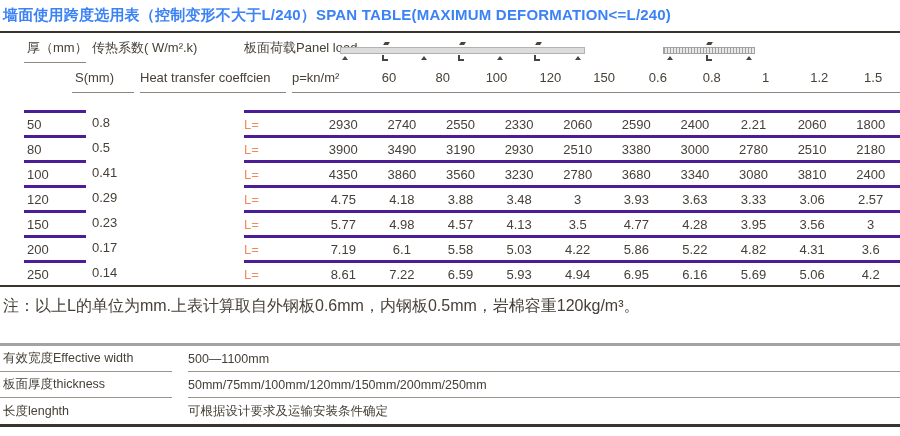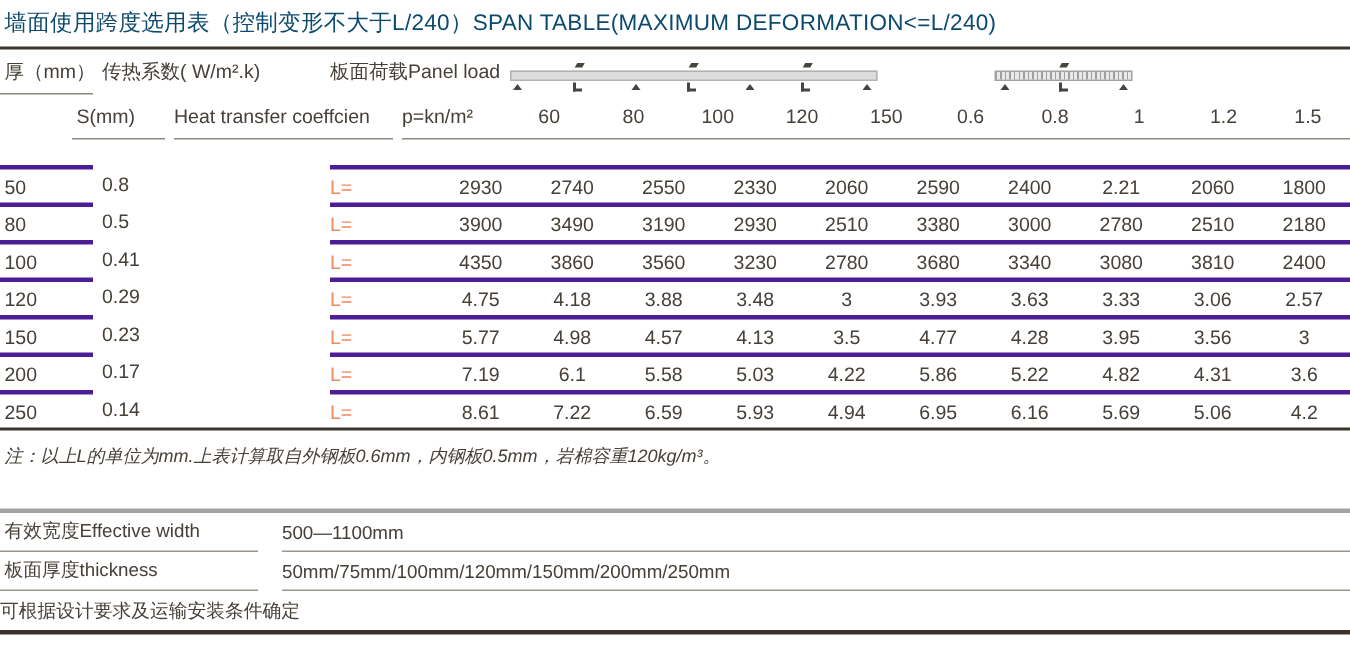--- a/index.html
+++ b/index.html
@@ -4,25 +4,25 @@
 <style>
   html,body{margin:0;padding:0;}
   body{
     width:900px;height:436px;background:#ffffff;overflow:hidden;
     font-family:"Liberation Sans","DejaVu Sans",sans-serif;
     color:#474038;
   }
   .titlebar{
     height:31px;display:flex;align-items:center;
     padding-left:3px;border-bottom:2px solid #3b342c;
-    font-size:15px;font-weight:normal;color:#0c4a6e;letter-spacing:.2px;
+    font-size:15px;font-weight:bold;color:#3b82f6;letter-spacing:.2px;
     white-space:nowrap;
   }
   
-  .flexrow{display:flex;box-sizing:border-box;}
+  .flexrow{display:flex;box-sizing:border-box;margin-left:24px;}
   .pa{width:62px;margin-right:6px;box-sizing:border-box;}
   .pb{width:146px;margin-right:6px;box-sizing:border-box;}
   .pc{flex:1;box-sizing:border-box;min-width:0;}
   .cell{height:100%;display:flex;align-items:center;font-size:13px;white-space:nowrap;}
   .padL{padding-left:3px;}
   .htable{position:relative;}
   .hrow1{height:30px;}
   .hrow1 .pa{border-bottom:1px solid #8d8780;}
   .hrow2{height:30px;padding-left:48px;}
   .hrow2 .pa,.hrow2 .pb,.hrow2 .pc{border-bottom:1px solid #8d8780;}
@@ -38,21 +38,21 @@
   .diag{position:absolute;height:22px;}
   .diag1{left:340px;top:9px;width:245px;}
   .diag2{left:663px;top:9px;width:92px;}
   .bar{position:absolute;top:5px;left:0;right:0;height:7px;background:#dcdcdc;border:1px solid #b2b2b2;box-sizing:border-box;}
   .bar.hatch{background:repeating-linear-gradient(90deg,#9f9f9f 0 1px,#e9e9e9 1px 3px);border-color:#a2a2a2;}
   .mk{position:absolute;}
   .flag{top:0;width:5px;height:3px;background:#4a443e;transform:skewX(-30deg);}
   .tri{top:14px;width:0;height:0;border-left:3px solid transparent;border-right:3px solid transparent;border-bottom:4px solid #4a443e;}
   .lmk{top:13px;width:4px;height:4px;border-left:2px solid #4a443e;border-bottom:2px solid #4a443e;}
   
-  .note{margin:9px 0 0 3px;font-size:12px;white-space:nowrap;font-style:italic;}
+  .note{margin:9px 0 0 3px;font-size:16px;white-space:nowrap;}
   
   .spec{margin-top:26px;border-top:3px solid #a3a3a3;border-bottom:3px solid #3b342c;}
   .srow{display:flex;height:26px;font-size:12.5px;}
   .scell{height:100%;display:flex;align-items:center;box-sizing:border-box;white-space:nowrap;}
   .slabel{width:172px;margin-right:16px;padding-left:3px;}
   .sval{flex:1;}
   .srow.sep .slabel,.srow.sep .sval{border-bottom:1px solid #9b958e;}
 </style>
 </head>
 <body>
@@ -241,15 +241,16 @@
 <div class="spec">
   <div class="srow sep">
     <div class="scell slabel">有效宽度Effective width</div>
     <div class="scell sval">500—1100mm</div>
   </div>
   <div class="srow sep">
     <div class="scell slabel">板面厚度thickness</div>
     <div class="scell sval">50mm/75mm/100mm/120mm/150mm/200mm/250mm</div>
   </div>
   <div class="srow">
+    <div class="scell slabel">长度lenghth</div>
     <div class="scell sval">可根据设计要求及运输安装条件确定</div>
   </div>
 </div>
 
 </body></html>

